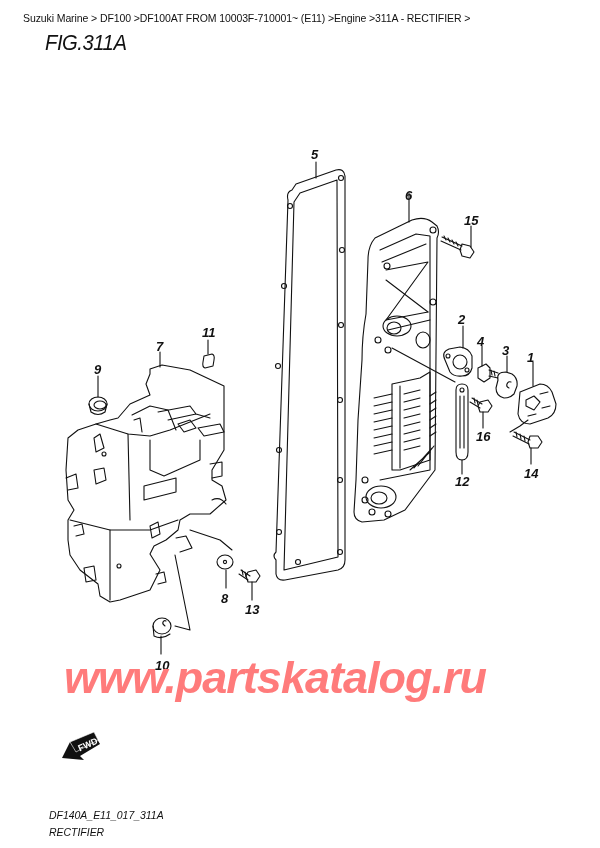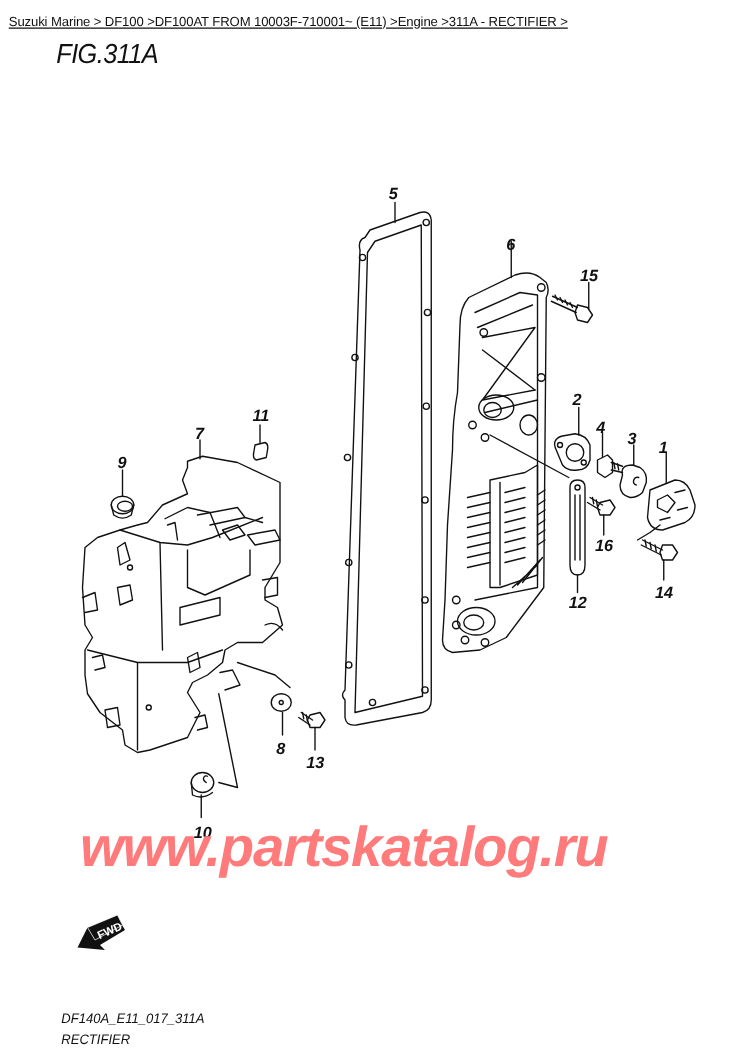--- a/index.html
+++ b/index.html
@@ -1,17 +1,17 @@
 <!DOCTYPE html>
 <html><head>
   <meta charset="utf-8">
   <style>
     html, body { margin: 0; padding: 0; background: #ffffff; }
     body { width: 600px; height: 848px; position: relative; overflow: hidden; font-family: "Liberation Sans", sans-serif; }
-    .breadcrumb { position: absolute; left: 7px; top: 12px; font-size: 10.5px; color: #111; white-space: nowrap; letter-spacing: -0.1px; text-decoration: underline; }
+    .breadcrumb { position: absolute; left: 23px; top: 12px; font-size: 10.5px; color: #111; white-space: nowrap; letter-spacing: -0.1px; }
     .fig-title { position: absolute; left: 45px; top: 30px; font-size: 22px; font-style: italic; color: #111; letter-spacing: -0.5px; transform: scaleX(0.92); transform-origin: left top; font-weight: normal; }
     svg.diagram { position: absolute; left: 0; top: 0; }
     .callout { font-family: "Liberation Sans", sans-serif; font-style: italic; font-weight: bold; font-size: 13px; fill: #111; }
     .watermark { position: absolute; left: 64px; top: 652px; font-family: "Liberation Sans", sans-serif; font-weight: bold; font-style: italic; font-size: 45px; color: #ff7b7b; letter-spacing: -1px; white-space: nowrap; }
     .fwd { position: absolute; left: 56px; top: 730px; }
     .caption { position: absolute; left: 49px; font-style: italic; font-size: 11px; color: #111; transform: scaleX(0.95); transform-origin: left top; }
     .caption.code { top: 809px; }
     .caption.name { top: 826px; }
   </style>
 </head>

